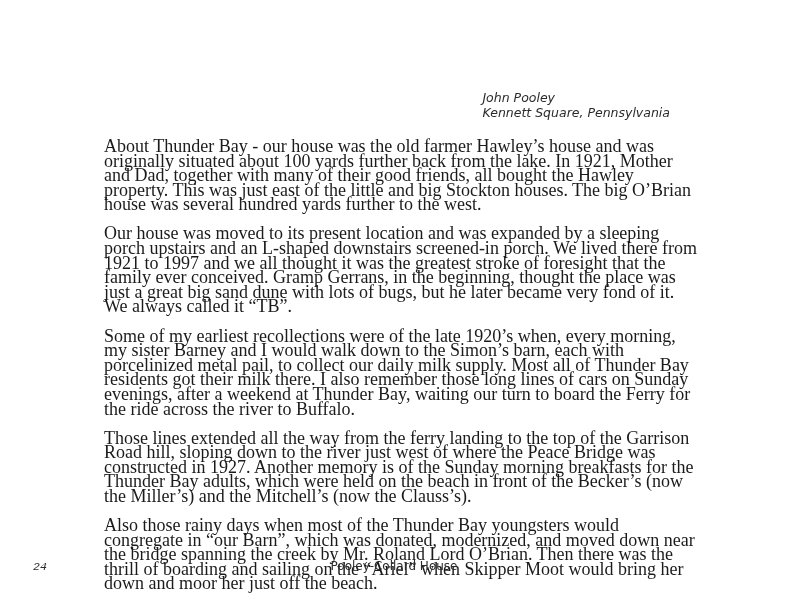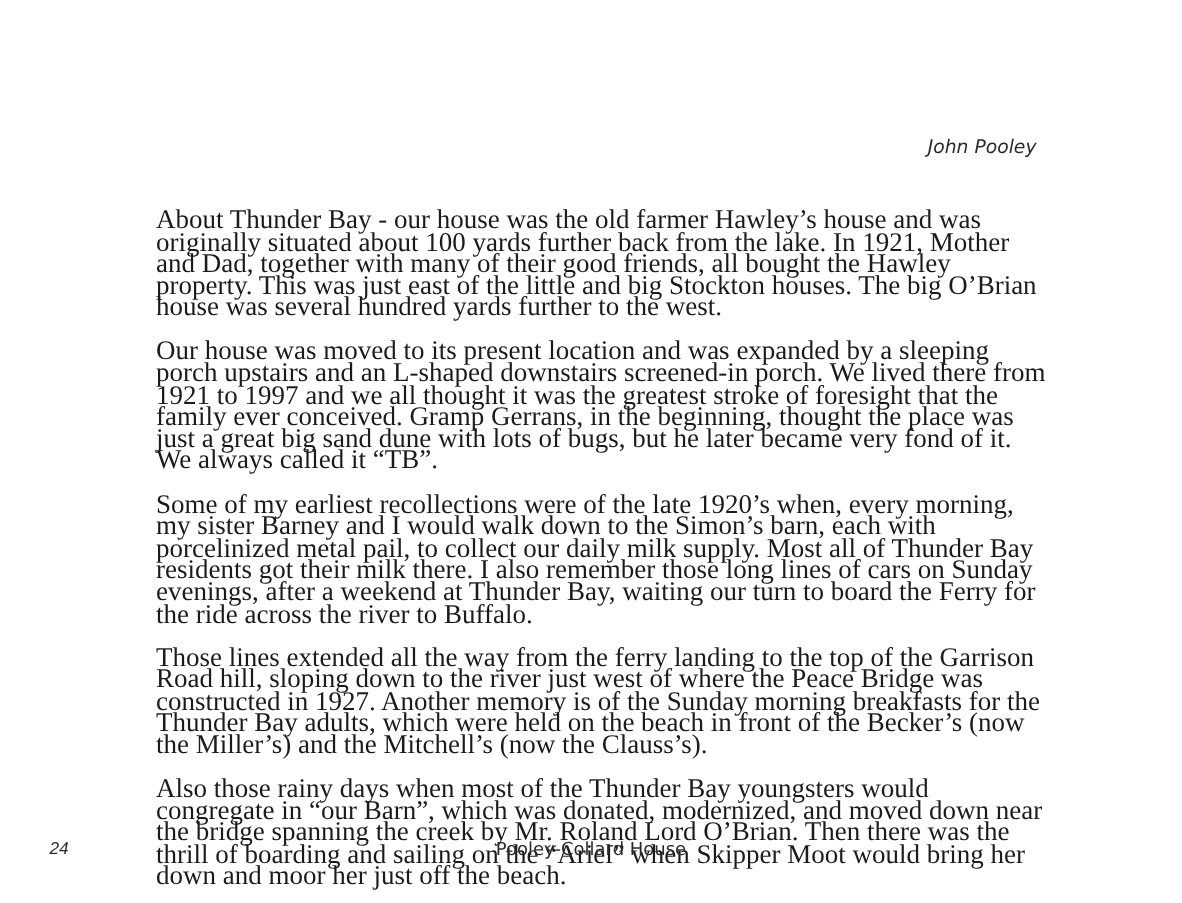--- a/index.html
+++ b/index.html
@@ -38,21 +38,21 @@
     line-height: 14.6px;
     text-align: left;
   }
   .content p {
     margin: 0 0 14.5px 0;
   }
   .footer-page-number {
     position: absolute;
     top: 560px;
     left: 33px;
-    font-family: Liberation Sans, sans-serif;
+    font-family: Liberation Mono, monospace;
     font-style: italic;
     font-size: 11.5px;
     color: #2b2b2b;
   }
   .footer-title {
     position: absolute;
     top: 559px;
     left: 0;
     width: 788px;
     text-align: center;
@@ -61,20 +61,21 @@
     color: #2b2b2b;
   }
 </style>
 </head>
 <body>
 
 <div class="page">
 
   <div class="byline">
     <div class="author-line">John Pooley</div>
+    <div class="location-line">Kennett Square, Pennsylvania</div>
   </div>
 
   <div class="content">
     <p>About Thunder Bay - our house was the old farmer Hawley’s house and was originally situated about 100 yards further back from the lake. In 1921, Mother and Dad, together with many of their good friends, all bought the Hawley property. This was just east of the little and big Stockton houses. The big O’Brian house was several hundred yards further to the west.</p>
     <p>Our house was moved to its present location and was expanded by a sleeping porch upstairs and an L-shaped downstairs screened-in porch. We lived there from 1921 to 1997 and we all thought it was the greatest stroke of foresight that the family ever conceived. Gramp Gerrans, in the beginning, thought the place was just a great big sand dune with lots of bugs, but he later became very fond of it. We always called it “TB”.</p>
     <p>Some of my earliest recollections were of the late 1920’s when, every morning, my sister Barney and I would walk down to the Simon’s barn, each with porcelinized metal pail, to collect our daily milk supply. Most all of Thunder Bay residents got their milk there. I also remember those long lines of cars on Sunday evenings, after a weekend at Thunder Bay, waiting our turn to board the Ferry for the ride across the river to Buffalo.</p>
     <p>Those lines extended all the way from the ferry landing to the top of the Garrison Road hill, sloping down to the river just west of where the Peace Bridge was constructed in 1927.  Another memory is of the Sunday morning breakfasts for the Thunder Bay adults, which were held on the beach in front of the Becker’s (now the Miller’s) and the Mitchell’s (now the Clauss’s).</p>
     <p>Also those rainy days when most of the Thunder Bay youngsters would congregate in “our Barn”, which was donated, modernized, and moved down near the bridge spanning the creek by Mr. Roland Lord O’Brian. Then there was the thrill of boarding and sailing on the “Ariel” when Skipper Moot would bring her down and moor her just off the beach.</p>
   </div>
 

